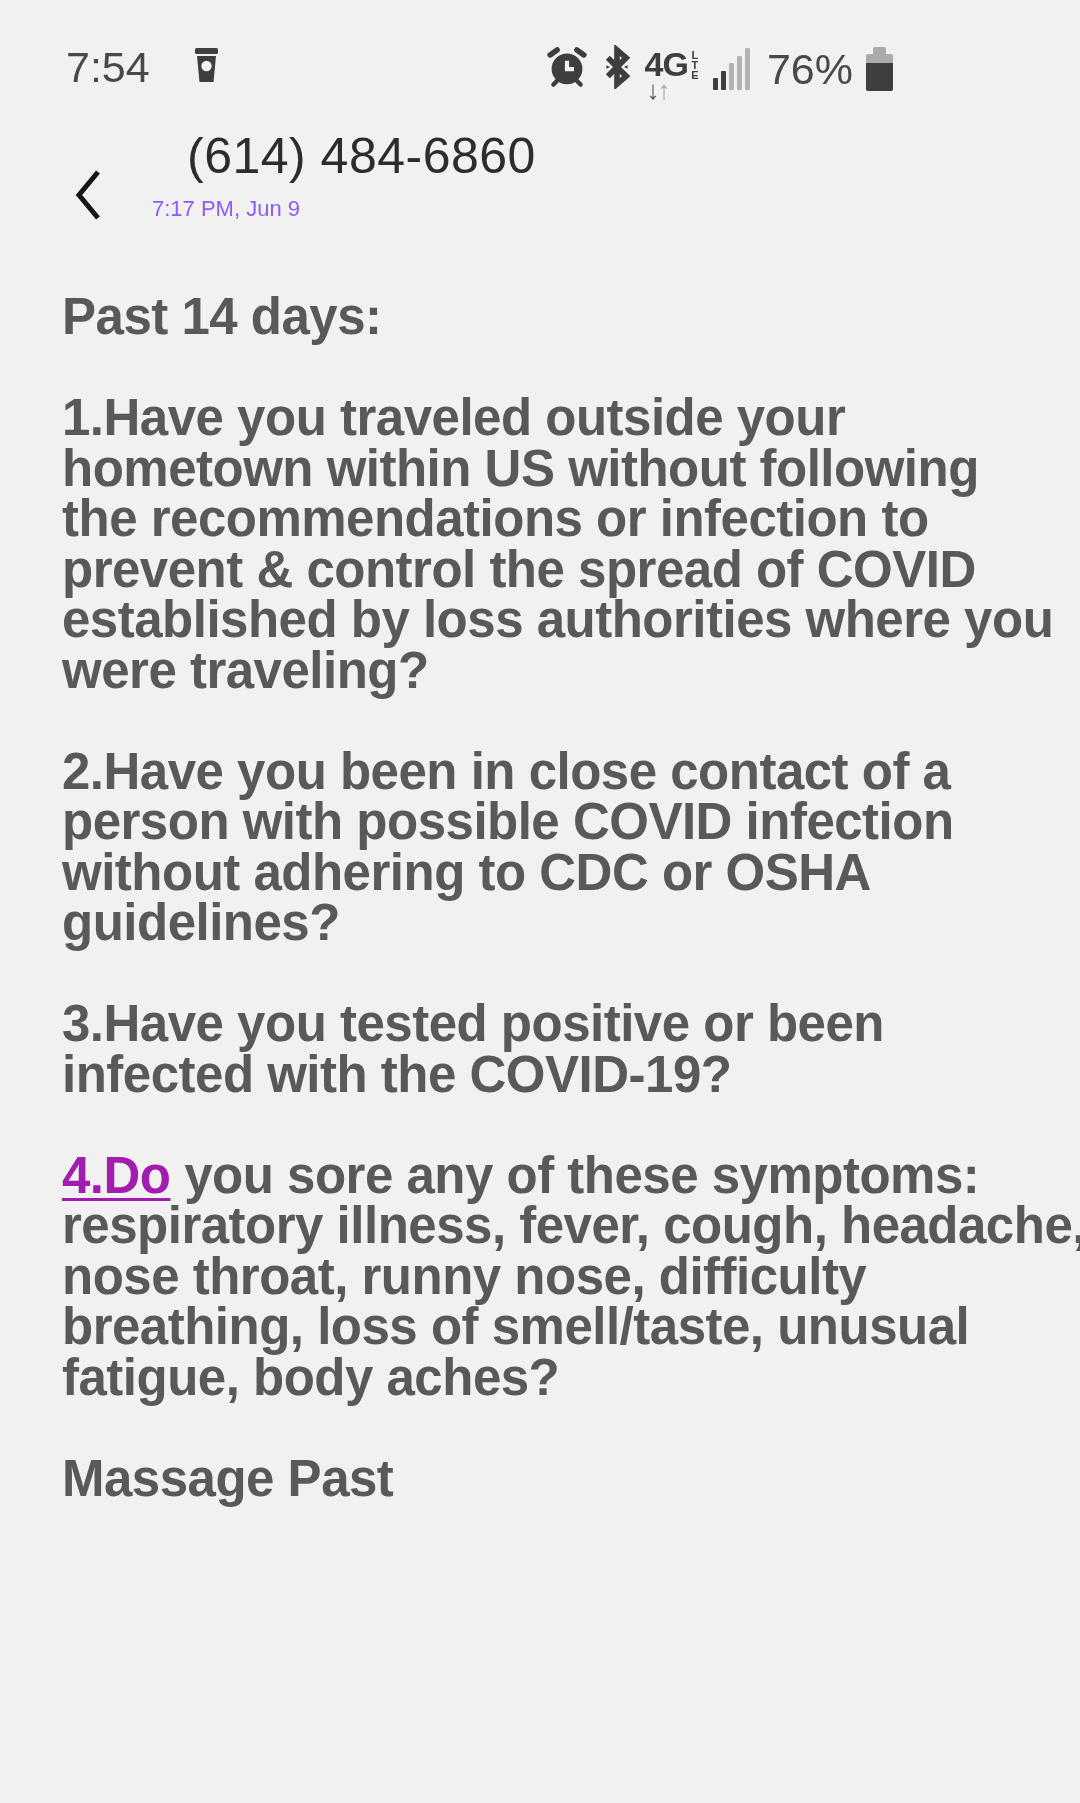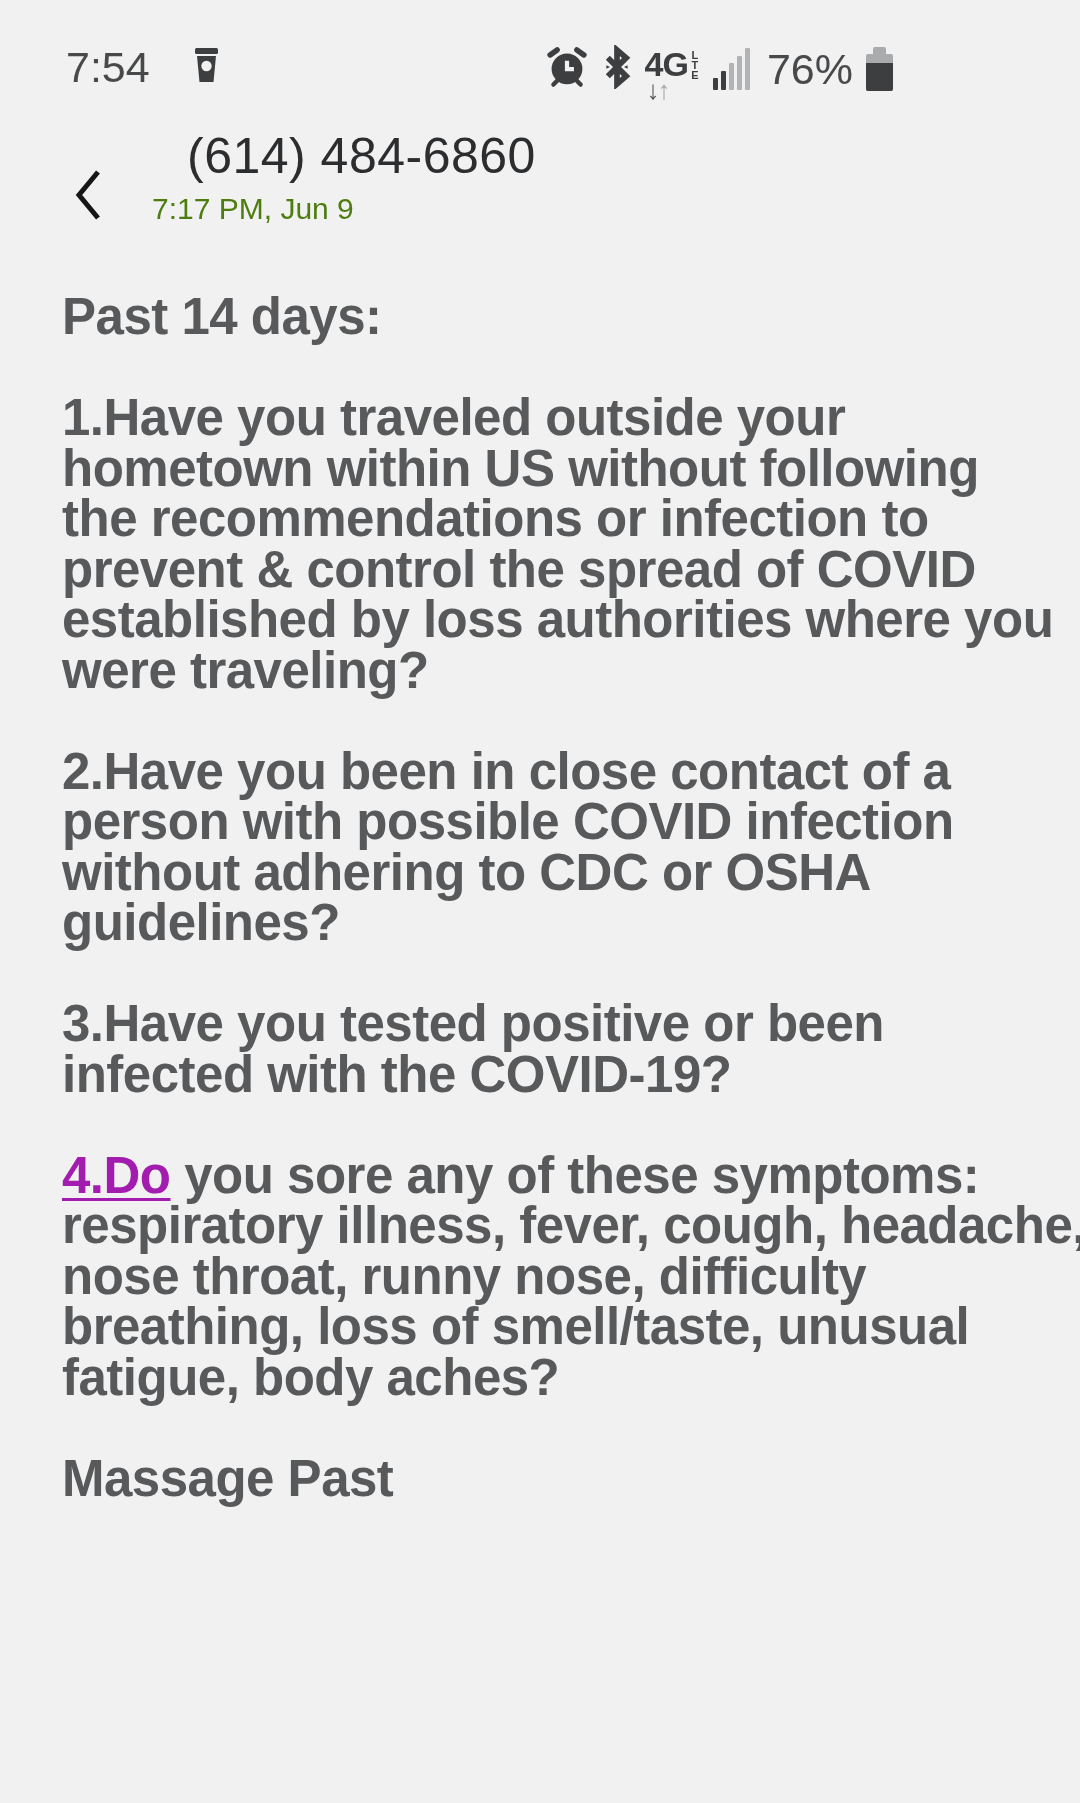--- a/index.html
+++ b/index.html
@@ -33,21 +33,21 @@
   
   .battery{display:flex;flex-direction:column;align-items:center;}
   .batt-nub{width:13px;height:7px;background:#a9abad;border-radius:2px 2px 0 0;}
   .batt-body{position:relative;width:27px;height:37px;background:#a9abad;border-radius:2px;overflow:hidden;}
   .batt-fill{position:absolute;bottom:0;left:0;width:100%;background:#3d3e40;}
   
   .back-button{position:absolute;left:56px;top:156px;width:64px;height:80px;
                display:flex;align-items:center;justify-content:center;background:none;border:none;padding:0;cursor:pointer;}
   .header-text{position:absolute;left:152px;top:128px;}
   .header-title{font-size:50px;line-height:56px;color:#2c2d2f;letter-spacing:0.5px;margin-left:35px;}
-  .header-sub{font-size:30px;line-height:38px;color:#4d7c0f;margin-top:6px;}
+  .header-sub{font-size:22px;line-height:38px;color:#8b5cf6;margin-top:6px;}
   
   .message{position:absolute;left:62px;top:292px;font-size:51px;line-height:50.5px;
            color:#58595b;letter-spacing:-0.5px;}
   .message p{margin:0 0 50.5px 0;}
   .message p:last-child{margin-bottom:0;}
   .line{display:block;white-space:pre;font-weight:bold;}
   .msg-link{color:#a21caf;text-decoration:underline;text-decoration-thickness:3px;text-underline-offset:5px;cursor:pointer;}
 </style>
 </head>
 <body>

